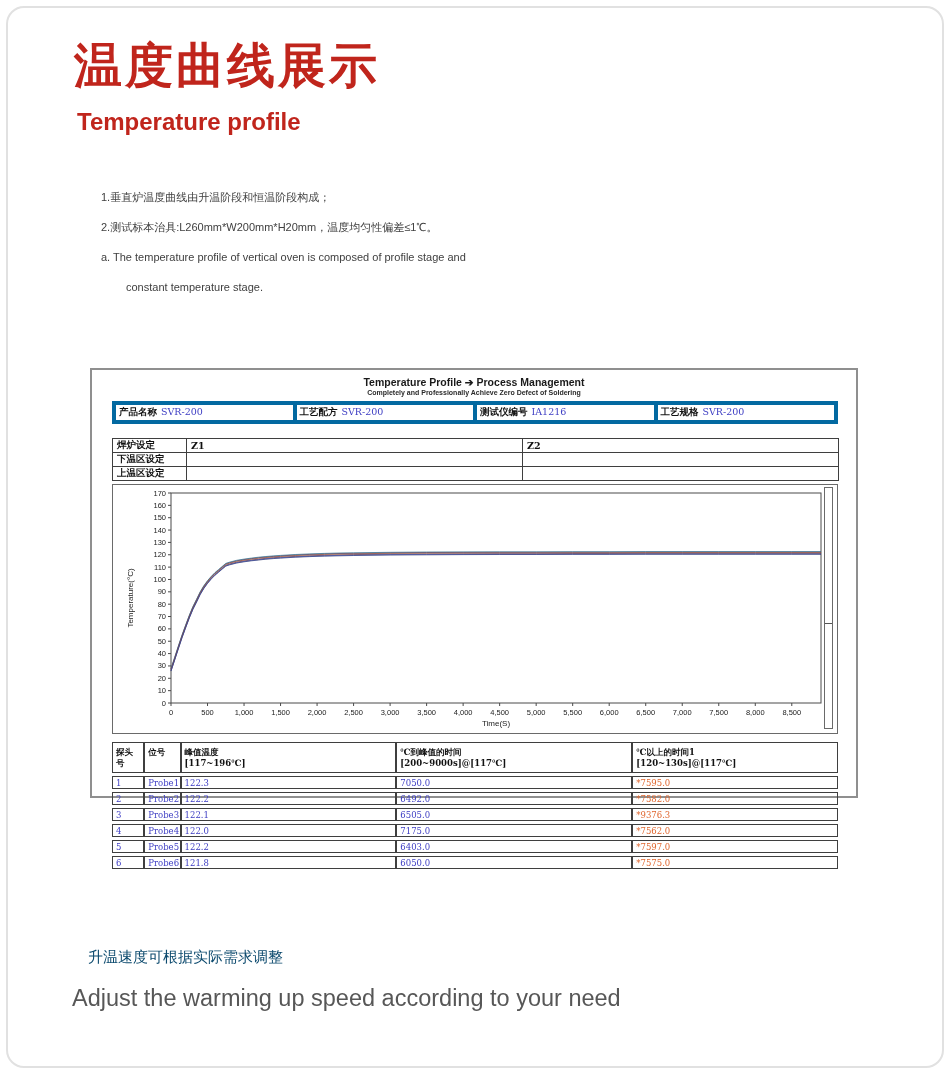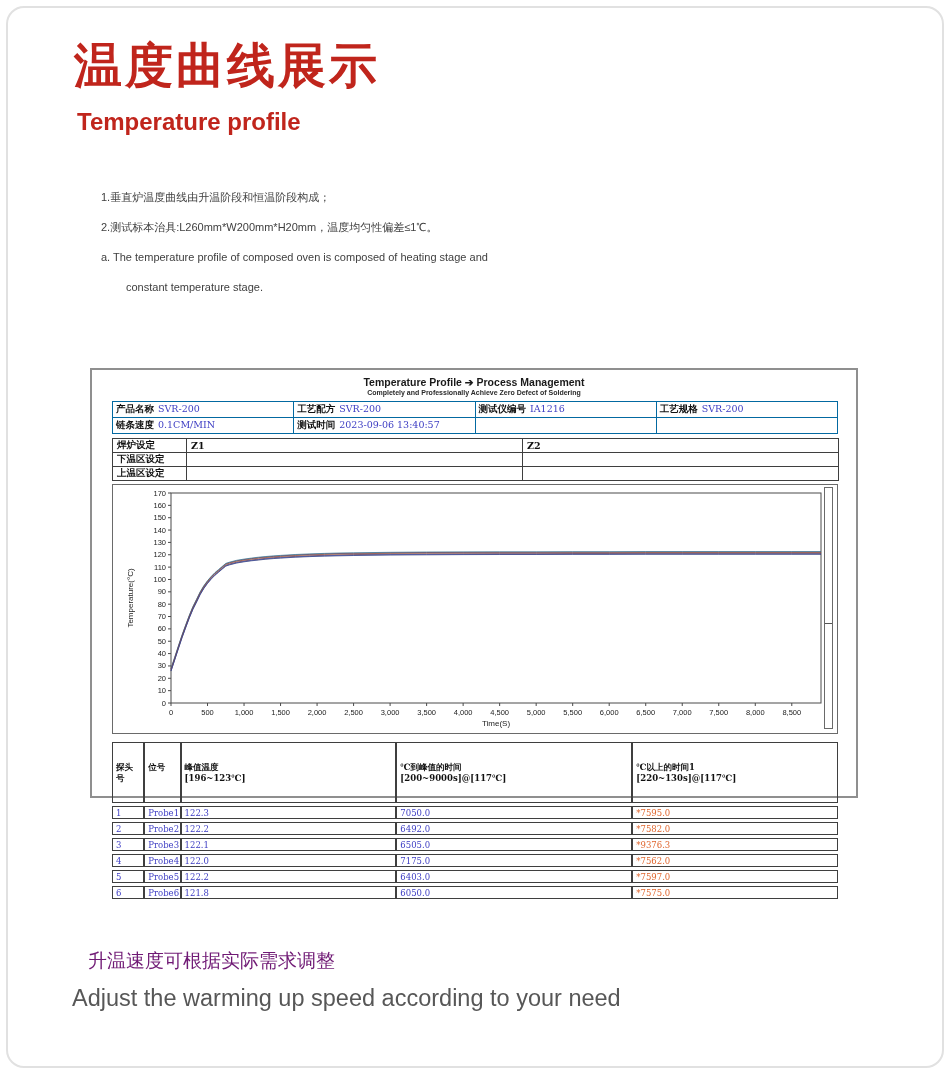--- a/index.html
+++ b/index.html
@@ -19,84 +19,78 @@
   
   .report{position:absolute;left:90px;top:368px;width:768px;height:430px;
     border:2px solid #8f8f8f;background:#fff;box-sizing:border-box;}
   .rpt-title{position:absolute;left:0;top:6px;width:100%;text-align:center;
     font-size:10.5px;font-weight:700;color:#1a1a1a;}
   .rpt-sub{position:absolute;left:0;top:19px;width:100%;text-align:center;
     font-size:7px;font-weight:700;color:#2a2a2a;}
   table{border-collapse:collapse;}
   .info-table{position:absolute;left:20px;top:31px;width:726px;
     font-family:"DejaVu Serif",serif;font-size:9.5px;table-layout:fixed;}
-  .info-table td{border:1px solid #0369a1;height:15px;padding:0 3px;white-space:nowrap;overflow:hidden;}
+  .info-table td{border:4px solid #0369a1;height:15px;padding:0 3px;white-space:nowrap;overflow:hidden;}
   .zone-table{position:absolute;left:20px;top:68px;width:726px;
     font-family:"DejaVu Serif",serif;font-size:9.5px;table-layout:fixed;}
   .zone-table td{border:1px solid #3f3f3f;height:13px;padding:0 4px;white-space:nowrap;margin-left:16px;}
   .lbl{color:#111;font-weight:700;}
   .val{color:#3d3dc3;margin-left:4px;}
   .c-blue{color:#3d3dc3;}
   .c-orange{color:#e0662e;}
   
   .chartpanel{position:absolute;left:20px;top:114px;width:726px;height:250px;
     border:1px solid #6a6a6a;box-sizing:border-box;background:#fff;}
   .chartpanel svg{display:block;}
   .vstrip{position:absolute;right:4px;top:2px;width:9px;height:242px;
     border:1px solid #6a6a6a;box-sizing:border-box;}
   .vstrip .tick{position:absolute;left:0;right:0;top:135px;height:0;border-top:1px solid #555;}
   
   .probe-table{position:absolute;left:20px;top:369px;width:726px;
     border-collapse:separate;border-spacing:0 3px;
     font-family:"DejaVu Serif",serif;font-size:8.5px;table-layout:fixed;}
-  .probe-table th{border:1px solid #3f3f3f;padding:19px 3px;text-align:left;
+  .probe-table th{border:1px solid #3f3f3f;padding:4px 3px;text-align:left;
     vertical-align:top;font-weight:700;color:#111;line-height:1.25;}
   .probe-table td{border:1px solid #3f3f3f;height:11px;padding:0 3px;white-space:nowrap;overflow:hidden;}
   
-  .footer-zh{position:absolute;left:88px;top:948px;font-size:19px;color:#701a75;}
+  .footer-zh{position:absolute;left:88px;top:948px;font-size:15px;color:#0c4a6e;}
   .footer-en{position:absolute;left:72px;top:985px;font-size:23.5px;color:#575757;}
 </style>
 </head>
 <body>
 
 <div class="frame"></div>
 
 <div class="title-zh">温度曲线展示</div>
 <div class="title-en">Temperature profile</div>
 
 <div class="intro">
   <div>1.垂直炉温度曲线由升温阶段和恒温阶段构成；</div>
   <div>2.测试标本治具:L260mm*W200mm*H20mm，温度均匀性偏差≤1℃。</div>
-  <div>a. The temperature profile of composed oven is composed of heating stage and</div>
+  <div>a. The temperature profile of vertical oven is composed of profile stage and</div>
   <div class="indent">constant temperature stage.</div>
 </div>
 
 <div class="report">
   <div class="rpt-title">Temperature Profile ➔ Process Management</div>
   <div class="rpt-sub">Completely and Professionally Achieve Zero Defect of Soldering</div>
 
   <table class="info-table">
     <colgroup>
         <col style="width:25%">
         <col style="width:25%">
         <col style="width:25%">
         <col style="width:25%">
       </colgroup>
     <tbody>
         <tr>
       <td><span class="lbl">产品名称</span><span class="val">SVR-200</span></td>
       <td><span class="lbl">工艺配方</span><span class="val">SVR-200</span></td>
       <td><span class="lbl">测试仪编号</span><span class="val">IA1216</span></td>
       <td><span class="lbl">工艺规格</span><span class="val">SVR-200</span></td>
-    </tr>
-    <tr>
-      <td><span class="lbl">链条速度</span><span class="val">0.1CM/MIN</span></td>
-      <td><span class="lbl">测试时间</span><span class="val">2023-09-06 13:40:57</span></td>
-      <td><span class="lbl"></span><span class="val"></span></td>
-      <td><span class="lbl"></span><span class="val"></span></td>
     </tr>
   </tbody>
     </table>
 
   <table class="zone-table">
     <colgroup>
         <col style="width:74px">
         <col style="width:336px">
         <col style="width:316px">
       </colgroup>
@@ -219,29 +213,29 @@
     <thead>
       <tr>
         <th>
             <div>探头号</div>
           </th>
         <th>
             <div>位号</div>
           </th>
         <th>
             <div>峰值温度</div>
-            <div>[196~123℃]</div>
+            <div>[117~196℃]</div>
           </th>
         <th>
             <div>℃到峰值的时间</div>
             <div>[200~9000s]@[117℃]</div>
           </th>
         <th>
             <div>℃以上的时间1</div>
-            <div>[220~130s]@[117℃]</div>
+            <div>[120~130s]@[117℃]</div>
           </th>
       </tr>
     </thead>
     <tbody id="probe-tbody">
         <tr>
           <td class="c-blue">1</td>
           <td class="c-blue">Probe1</td>
           <td class="c-blue">122.3</td>
           <td class="c-blue">7050.0</td>
           <td class="c-orange">*7595.0</td>

